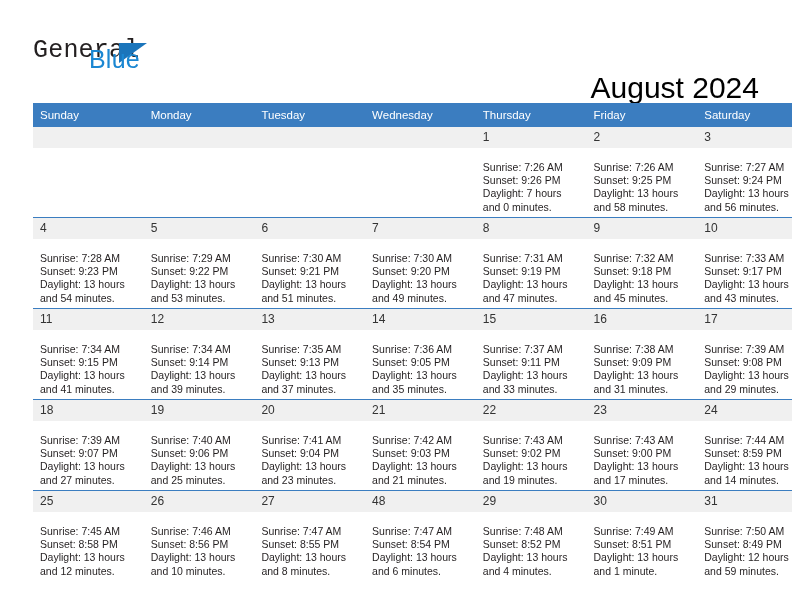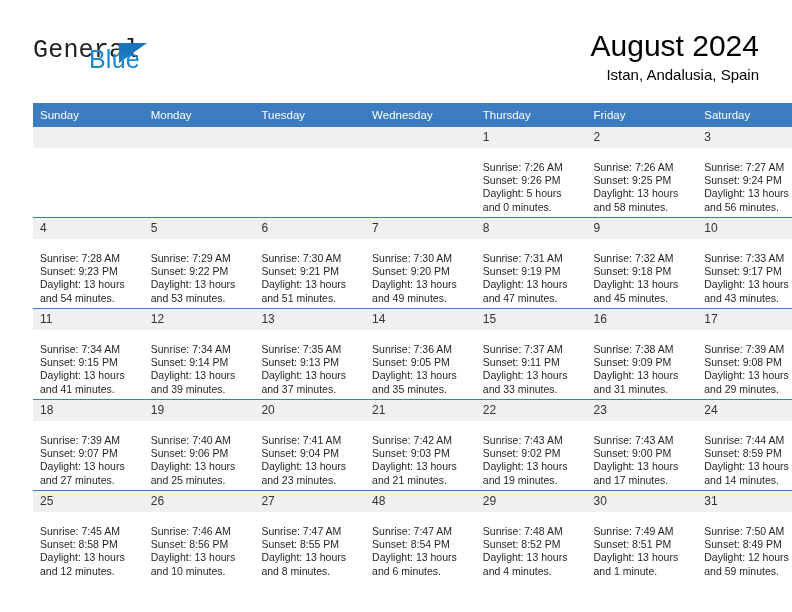--- a/index.html
+++ b/index.html
@@ -69,20 +69,21 @@
     right: 0;
     top: 0;
     text-align: right;
   }
   .cal-title {
     font-size: 30px;
     font-weight: normal;
     color: #000;
     line-height: 36px;
     white-space: nowrap;
+    margin-top: 42px;
   }
   .cal-sub {
     font-size: 15px;
     color: #000;
     line-height: 22px;
     margin-top: 0;
     white-space: nowrap;
   }
 
   
@@ -188,21 +189,21 @@
             <div class="daynum empty"></div>
           </td>
           <td class="empty-cell">
             <div class="daynum empty"></div>
           </td>
           <td>
             <div class="daynum">1</div>
             <div class="info">
               <div>Sunrise: 7:26 AM</div>
               <div>Sunset: 9:26 PM</div>
-              <div>Daylight: 5 hours</div>
+              <div>Daylight: 7 hours</div>
               <div>and 0 minutes.</div>
             </div>
           </td>
           <td>
             <div class="daynum">2</div>
             <div class="info">
               <div>Sunrise: 7:26 AM</div>
               <div>Sunset: 9:25 PM</div>
               <div>Daylight: 13 hours</div>
               <div>and 58 minutes.</div>

